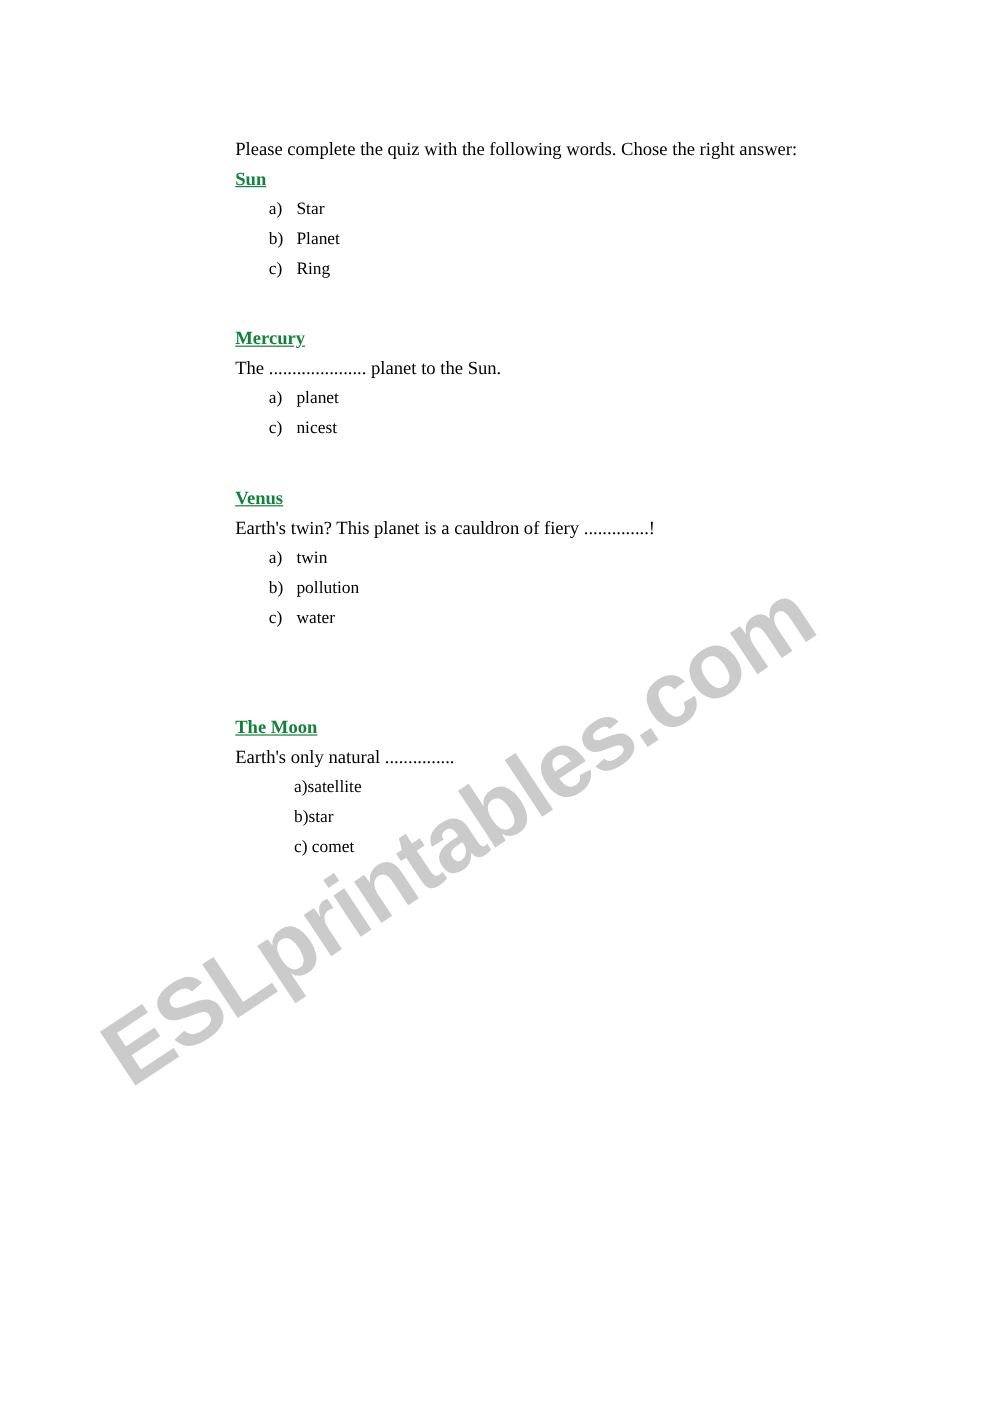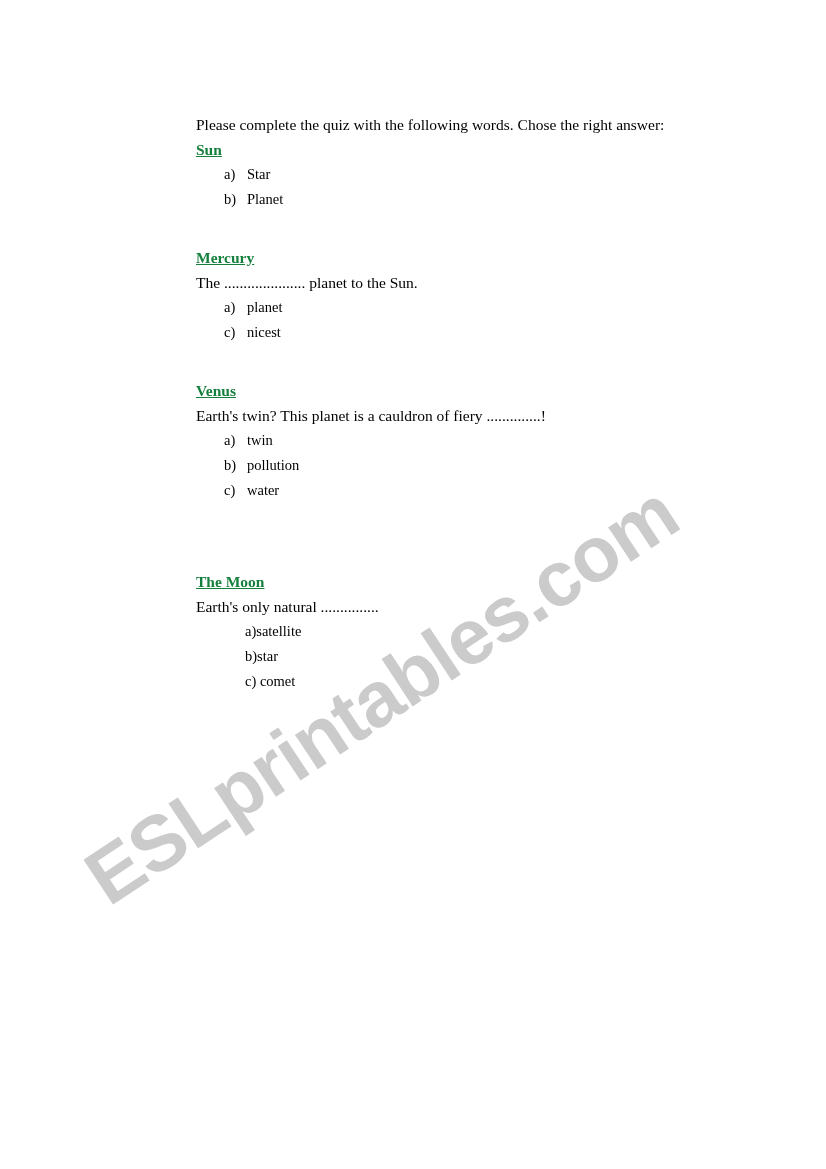--- a/index.html
+++ b/index.html
@@ -117,20 +117,21 @@
 
 <div id="sheet">
   <div id="doc-body">
     <div class="intro-line">Please complete the quiz with the following words. Chose the right answer:</div>
     <div id="sections-container">
         <div class="section">
           <div class="heading-row"><span class="planet-heading">Sun</span></div>
           <ul class="options spaced">
             <li class="option"><span class="opt-letter">a)</span><span class="opt-text">Star</span></li>
             <li class="option"><span class="opt-letter">b)</span><span class="opt-text">Planet</span></li>
+            <li class="option"><span class="opt-letter">c)</span><span class="opt-text">Ring</span></li>
           </ul>
         </div>
         <div class="section-gap"></div>
         <div class="section">
           <div class="heading-row"><span class="planet-heading">Mercury</span></div>
           <div class="question-line">The ..................... planet to the Sun.</div>
           <ul class="options spaced">
             <li class="option"><span class="opt-letter">a)</span><span class="opt-text">planet</span></li>
             <li class="option"><span class="opt-letter">c)</span><span class="opt-text">nicest</span></li>
           </ul>

